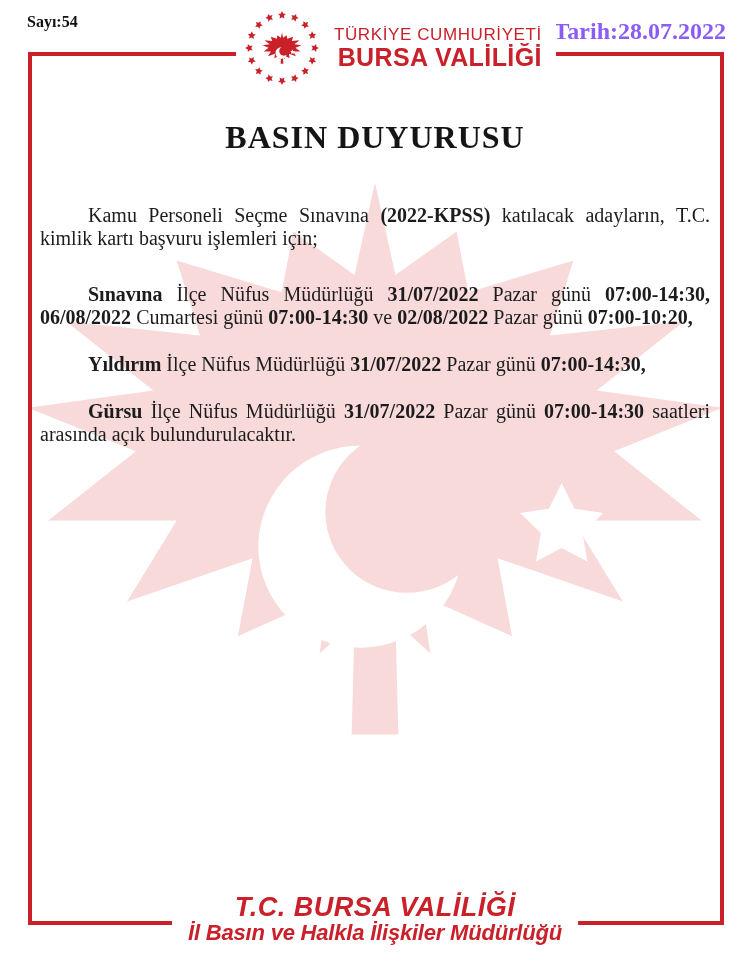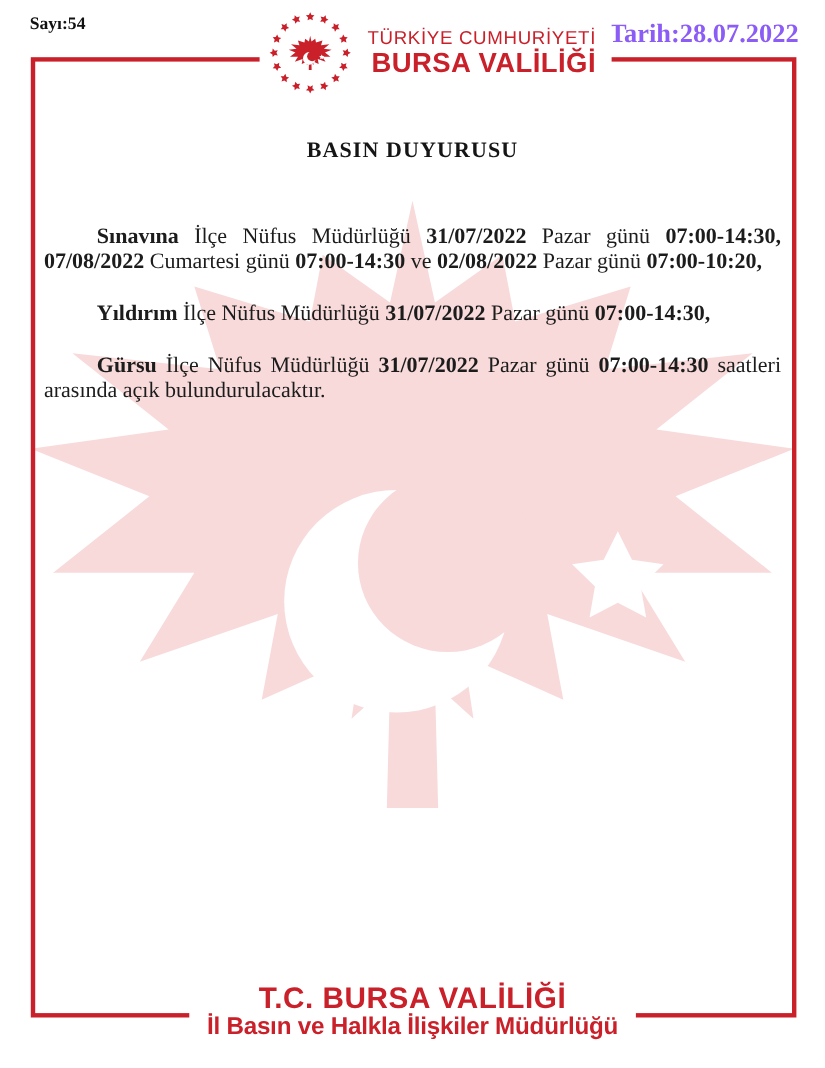--- a/index.html
+++ b/index.html
@@ -54,36 +54,37 @@
   .emblem-text{display:flex;flex-direction:column;margin-left:11px;
     font-family:"Liberation Sans",sans-serif;color:var(--accent);}
   .emblem-line1{font-size:17px;font-weight:normal;letter-spacing:0.6px;line-height:19px;}
   .emblem-line2{font-size:25px;font-weight:bold;letter-spacing:0.4px;line-height:27px;text-align:right;}
   .content{
     position:absolute;left:40px;top:122px;width:670px;
     z-index:2;
   }
   .doc-title{
     text-align:center;
-    font-size:20px;font-weight:bold;letter-spacing:1px;
+    font-size:32px;font-weight:bold;letter-spacing:1px;
     line-height:30px;margin:0 0 52px 0;color:#151515;
   }
   .para{
     font-size:20px;line-height:23px;
     text-align:justify;text-indent:48px;
     margin:0 0 24px 0;
   }
   .para.first{margin-bottom:33px;}
   .para b{font-weight:bold;}
   .footer{
     position:absolute;left:50%;top:893px;transform:translateX(-50%);
     background:var(--paper);
     text-align:center;padding:0 16px;white-space:nowrap;
     font-family:"Liberation Sans",sans-serif;color:var(--accent);
     z-index:3;
+    font-style:italic;
   }
   .footer-line1{font-size:27px;font-weight:bold;letter-spacing:0.5px;line-height:29px;}
   .footer-line2{font-size:22px;font-weight:bold;letter-spacing:-0.2px;line-height:22px;}
 </style>
 </head>
 <body>
 
 <svg width="0" height="0" style="position:absolute" aria-hidden="true">
   <defs>
     <path id="star" d="M0,-10 L2.94,-4.05 L9.51,-3.09 L4.76,1.55 L5.88,8.09 L0,5 L-5.88,8.09 L-4.76,1.55 L-9.51,-3.09 L-2.94,-4.05 Z"></path>
@@ -130,21 +131,22 @@
       <use href="#leaf" x="26" y="30" width="48" height="40"></use>
     </svg>
     <div class="emblem-text">
       <span class="emblem-line1">TÜRKİYE CUMHURİYETİ</span>
       <span class="emblem-line2">BURSA VALİLİĞİ</span>
     </div>
   </div>
 
   <div class="content">
     <h1 class="doc-title">BASIN DUYURUSU</h1>
-    <p class="para"><b>Sınavına</b><span> İlçe Nüfus Müdürlüğü </span><b>31/07/2022</b><span> Pazar günü </span><b>07:00-14:30,</b><span> </span><b>07/08/2022</b><span> Cumartesi günü </span><b>07:00-14:30</b><span> ve </span><b>02/08/2022</b><span> Pazar günü </span><b>07:00-10:20,</b></p>
+    <p class="para first"><span>Kamu Personeli Seçme Sınavına </span><b>(2022-KPSS)</b><span> katılacak adayların, T.C. kimlik kartı başvuru işlemleri için;</span></p>
+    <p class="para"><b>Sınavına</b><span> İlçe Nüfus Müdürlüğü </span><b>31/07/2022</b><span> Pazar günü </span><b>07:00-14:30,</b><span> </span><b>06/08/2022</b><span> Cumartesi günü </span><b>07:00-14:30</b><span> ve </span><b>02/08/2022</b><span> Pazar günü </span><b>07:00-10:20,</b></p>
     <p class="para"><b>Yıldırım</b><span> İlçe Nüfus Müdürlüğü </span><b>31/07/2022</b><span> Pazar günü </span><b>07:00-14:30,</b></p>
     <p class="para"><b>Gürsu</b><span> İlçe Nüfus Müdürlüğü </span><b>31/07/2022</b><span> Pazar günü </span><b>07:00-14:30</b><span> saatleri arasında açık bulundurulacaktır.</span></p>
   </div>
 
   <div class="footer">
     <div class="footer-line1">T.C. BURSA VALİLİĞİ</div>
     <div class="footer-line2">İl Basın ve Halkla İlişkiler Müdürlüğü</div>
   </div>
 
 </div>

